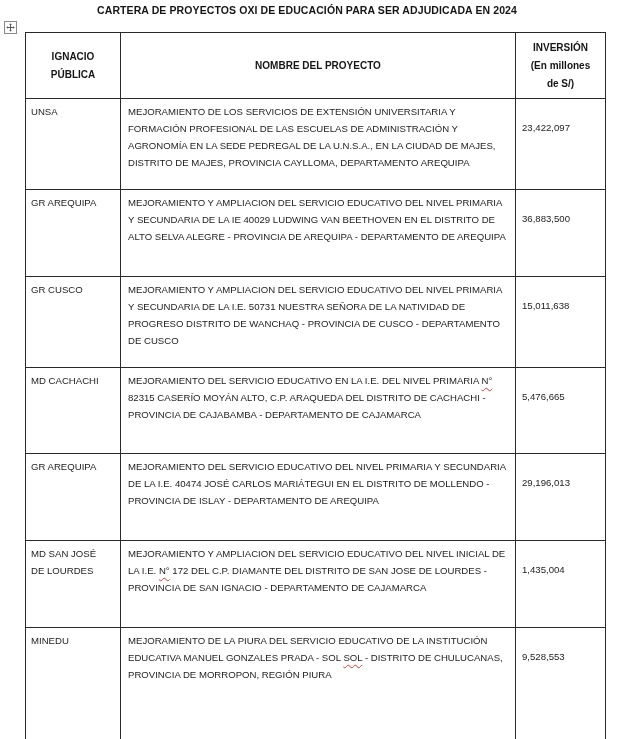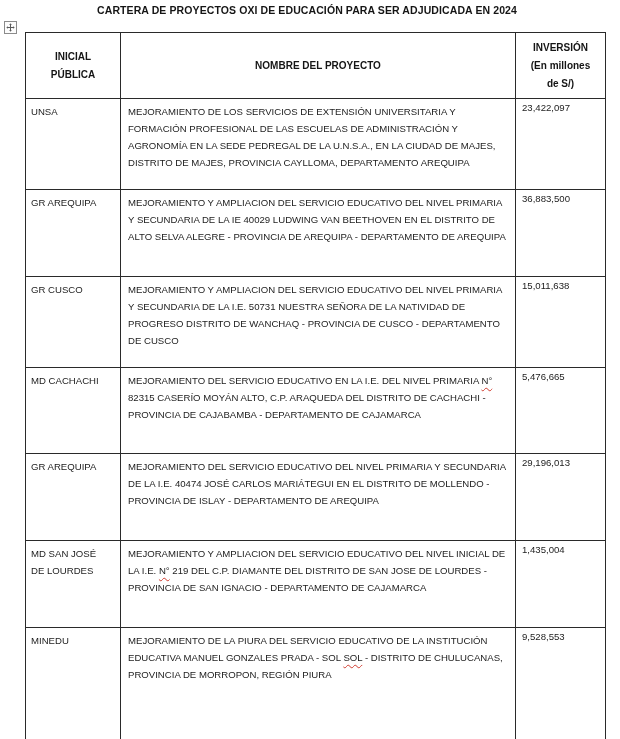--- a/index.html
+++ b/index.html
@@ -62,21 +62,21 @@
     color: #151515;
   }
   table.projects td {
     font-size: 9.6px;
     line-height: 17px;
     vertical-align: top;
     color: #1c1c1c;
   }
   td.cell-entity  { padding: 4px 3px 3px 5px; white-space: pre-line; }
   td.cell-project { padding: 4px 8px 18px 7px; }
-  td.cell-inv     { padding: 0 3px 3px 6px; }
+  td.cell-inv     { padding: 20px 3px 3px 6px; }
   .spell-mark {
     text-decoration-line: underline;
     text-decoration-style: wavy;
     text-decoration-color: #d03c30;
     text-decoration-thickness: 1px;
     text-underline-offset: 2.5px;
     text-decoration-skip-ink: none;
   }
 </style>
 </head>
@@ -95,21 +95,21 @@
   </div>
 
   <table class="projects">
     <colgroup>
       <col style="width:95px">
       <col style="width:395px">
       <col style="width:90px">
     </colgroup>
     <thead>
       <tr style="height:66px">
-        <th>INICIAL
+        <th>IGNACIO
 PÚBLICA</th>
         <th>NOMBRE DEL PROYECTO</th>
         <th>INVERSIÓN
 (En millones
 de S/)</th>
       </tr>
     </thead>
     <tbody id="rows-body">
         <tr style="height: 75px;">
           <td class="cell-entity">UNSA</td>
@@ -132,21 +132,21 @@
           <td class="cell-inv">5,476,665</td>
         </tr>
         <tr style="height: 87px;">
           <td class="cell-entity">GR AREQUIPA</td>
           <td class="cell-project"><span>MEJORAMIENTO DEL SERVICIO EDUCATIVO DEL NIVEL PRIMARIA Y SECUNDARIA DE LA I.E. 40474 JOSÉ CARLOS MARIÁTEGUI EN EL DISTRITO DE MOLLENDO - PROVINCIA DE ISLAY - DEPARTAMENTO DE AREQUIPA</span></td>
           <td class="cell-inv">29,196,013</td>
         </tr>
         <tr style="height: 87px;">
           <td class="cell-entity">MD SAN JOSÉ
 DE LOURDES</td>
-          <td class="cell-project"><span>MEJORAMIENTO Y AMPLIACION DEL SERVICIO EDUCATIVO DEL NIVEL INICIAL DE LA I.E. </span><span class="spell-mark">N°</span><span> 219 DEL C.P. DIAMANTE DEL DISTRITO DE SAN JOSE DE LOURDES - PROVINCIA DE SAN IGNACIO - DEPARTAMENTO DE CAJAMARCA</span></td>
+          <td class="cell-project"><span>MEJORAMIENTO Y AMPLIACION DEL SERVICIO EDUCATIVO DEL NIVEL INICIAL DE LA I.E. </span><span class="spell-mark">N°</span><span> 172 DEL C.P. DIAMANTE DEL DISTRITO DE SAN JOSE DE LOURDES - PROVINCIA DE SAN IGNACIO - DEPARTAMENTO DE CAJAMARCA</span></td>
           <td class="cell-inv">1,435,004</td>
         </tr>
         <tr style="height: 124px;">
           <td class="cell-entity">MINEDU</td>
           <td class="cell-project"><span>MEJORAMIENTO DE LA PIURA DEL SERVICIO EDUCATIVO DE LA INSTITUCIÓN EDUCATIVA MANUEL GONZALES PRADA - SOL </span><span class="spell-mark">SOL</span><span> - DISTRITO DE CHULUCANAS, PROVINCIA DE MORROPON, REGIÓN PIURA</span></td>
           <td class="cell-inv">9,528,553</td>
         </tr>
       </tbody>
   </table>
 

